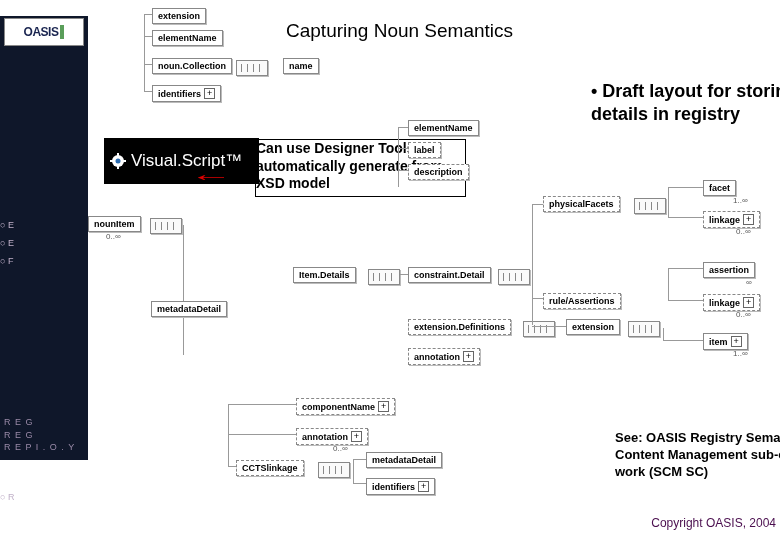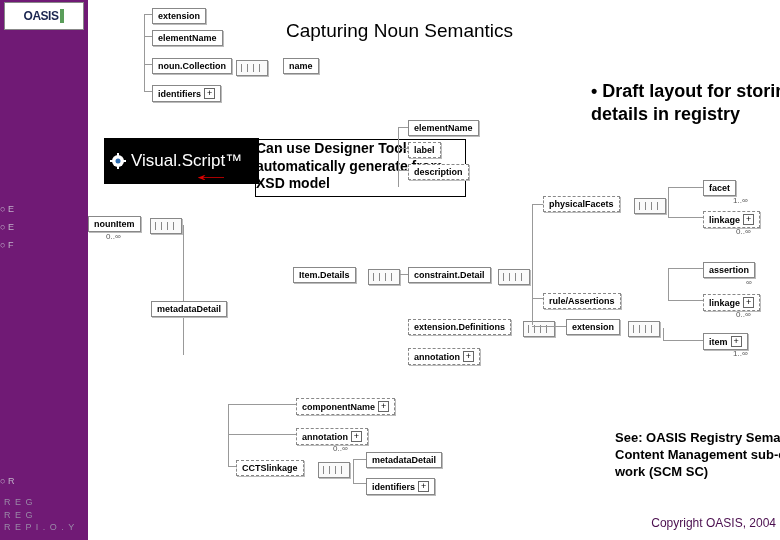--- a/index.html
+++ b/index.html
@@ -1,16 +1,16 @@
 <!DOCTYPE html>
 <html><head>
 <meta charset="utf-8">
 <style>
 body{margin:0;font-family:Arial,Helvetica,sans-serif;background:#fff;width:780px;height:540px;position:relative;overflow:hidden}
-.left-strip{position:absolute;left:0;top:0;width:88px;height:540px;background:#701a75}
+.left-strip{position:absolute;left:0;top:16px;width:88px;height:444px;background:#0f172a}
 .content{position:absolute;left:88px;top:0;right:0;bottom:0;background:#fff}
 .oasis-logo{position:absolute;left:4px;top:2px;width:78px;height:26px;background:#fff;border:1px solid #888;display:flex;align-items:center;justify-content:center}
 .oasis-logo span{font-size:12px;font-weight:bold;color:#1a2550;letter-spacing:-0.5px}
 .oasis-logo .bar{display:inline-block;width:4px;height:14px;background:#5a9e5a;margin-left:2px;vertical-align:middle}
 .reg-text{position:absolute;left:4px;bottom:6px;color:#9a8aa8;font-size:9px;line-height:1.4;letter-spacing:1px}
 .title{position:absolute;left:198px;top:20px;font-size:19px;font-weight:normal;color:#000}
 .bullet{font-size:18px;font-weight:bold;color:#000}
 .bullet-right{position:absolute;left:503px;top:80px;width:260px;line-height:1.25}
 .callout{position:absolute;left:168px;top:140px;width:200px;font-size:14px;font-weight:bold;line-height:1.25}
 .callout-box{position:absolute;left:167px;top:139px;width:209px;height:56px;border:1px solid #000;pointer-events:none}

